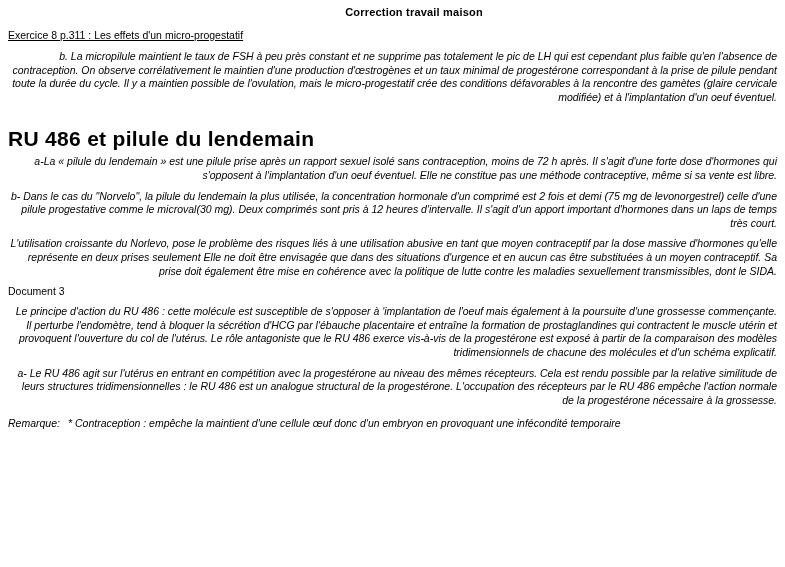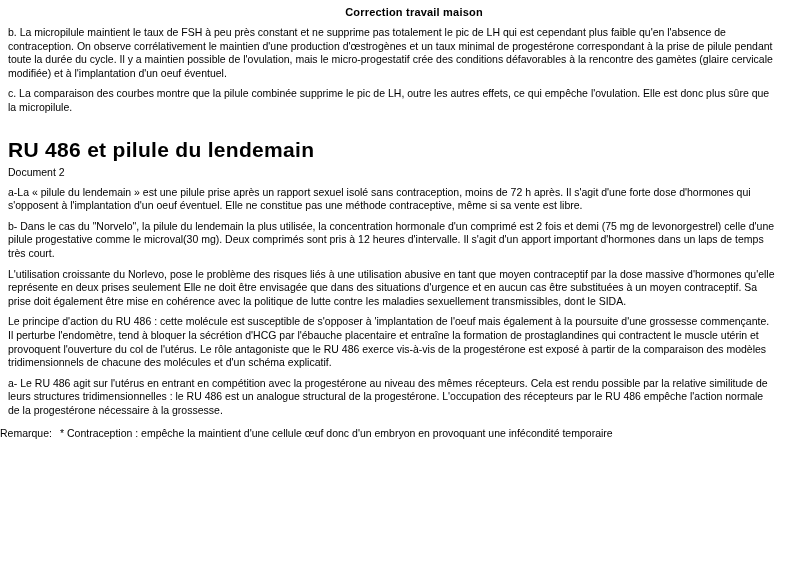--- a/index.html
+++ b/index.html
@@ -35,22 +35,23 @@
     font-size: 10.5px;
     line-height: 14px;
     text-decoration: underline;
     margin: 9px 0 0 8px;
     display: inline-block;
   }
   .para {
     font-size: 10.5px;
     line-height: 13.6px;
     margin: 7px 8px 0 8px;
-    text-align: left;
+    text-align: right;
     color: #000;
+    font-style: italic;
   }
   .big-head {
     font-size: 21px;
     font-weight: bold;
     line-height: 18px;
     margin: 26px 0 0 8px;
     letter-spacing: 0.3px;
   }
   .tp-head {
     font-size: 10.5px;
@@ -58,23 +59,24 @@
     text-decoration: underline;
     display: inline-block;
     margin: 30px 0 0 8px;
   }
   .doc-label {
     font-size: 10.5px;
     line-height: 14px;
     margin: 6px 0 0 8px;
   }
   .remark-block {
-    margin: 10px 8px 0 0;
+    margin: 10px 8px 0 8px;
     font-size: 10.5px;
     line-height: 13.6px;
+    font-style: italic;
   }
   .remark-row {
     display: flex;
     align-items: flex-start;
   }
   .remark-label {
     flex: 0 0 auto;
     padding-right: 8px;
     white-space: nowrap;
   }
@@ -83,36 +85,38 @@
   }
   .block-indent-1 { margin-left: 8px; }
 </style>
 </head>
 <body>
 
 <div class="page">
 
   <div class="doc-title">Correction travail maison</div>
 
+  <div class="block-indent-1">
+    <span class="section-head-underline" style="margin-left:0">Exercice 8 p.311 : Les effets d'un micro-progestatif</span>
+  </div>
 
   <div class="para">b. La micropilule maintient le taux de FSH à peu près constant et ne supprime pas totalement le pic de LH qui est cependant plus faible qu'en l'absence de contraception. On observe corrélativement le maintien d'une production d'œstrogènes et un taux minimal de progestérone correspondant à la prise de pilule pendant toute la durée du cycle. Il y a maintien possible de l'ovulation, mais le micro-progestatif crée des conditions défavorables à la rencontre des gamètes (glaire cervicale modifiée) et à l'implantation d'un oeuf éventuel.</div>
 
-  <div class="para">c. La comparaison des courbes montre que la pilule combinée supprime le pic de LH, outre les autres effets, ce qui empêche l'ovulation. Elle est donc plus sûre que la micropilule.</div>
 
   <div class="big-head">RU 486 et pilule du lendemain</div>
 
 
-  <div class="doc-label">Document 2</div>
 
   <div class="para">a-La « pilule du lendemain » est une pilule prise après un rapport sexuel isolé sans contraception, moins de 72 h après. Il s'agit d'une forte dose d'hormones qui s'opposent à l'implantation d'un oeuf éventuel. Elle ne constitue pas une méthode contraceptive, même si sa vente est libre.</div>
 
   <div class="para">b- Dans le cas du "Norvelo", la pilule du lendemain la plus utilisée, la concentration hormonale d'un comprimé est 2 fois et demi (75 mg de levonorgestrel) celle d'une pilule progestative comme le microval(30 mg). Deux comprimés sont pris à 12 heures d'intervalle. Il s'agit d'un apport important d'hormones dans un laps de temps très court.</div>
 
   <div class="para">L'utilisation croissante du Norlevo, pose le problème des risques liés à une utilisation abusive en tant que moyen contraceptif par la dose massive d'hormones qu'elle représente en deux prises seulement Elle ne doit être envisagée que dans des situations d'urgence et en aucun cas être substituées à un moyen contraceptif. Sa prise doit également être mise en cohérence avec la politique de lutte contre les maladies sexuellement transmissibles, dont le SIDA.</div>
 
+  <div class="doc-label" style="margin-top:6px">Document 3</div>
 
   <div class="para">Le principe d'action du RU 486 : cette molécule est susceptible de s'opposer à 'implantation de l'oeuf mais également à la poursuite d'une grossesse commençante. Il perturbe l'endomètre, tend à bloquer la sécrétion d'HCG par l'ébauche placentaire et entraîne la formation de prostaglandines qui contractent le muscle utérin et provoquent l'ouverture du col de l'utérus. Le rôle antagoniste que le RU 486 exerce vis-à-vis de la progestérone est exposé à partir de la comparaison des modèles tridimensionnels de chacune des molécules et d'un schéma explicatif.</div>
 
   <div class="para">a- Le RU 486 agit sur l'utérus en entrant en compétition avec la progestérone au niveau des mêmes récepteurs. Cela est rendu possible par la relative similitude de leurs structures tridimensionnelles : le RU 486 est un analogue structural de la progestérone. L'occupation des récepteurs par le RU 486 empêche l'action normale de la progestérone nécessaire à la grossesse.</div>
 
 
   <div class="remark-block">
     <div class="remark-row">
       <span class="remark-label">Remarque:</span>
       <span class="remark-text">* Contraception : empêche la maintient d'une cellule œuf donc d'un embryon en provoquant une infécondité temporaire</span>

